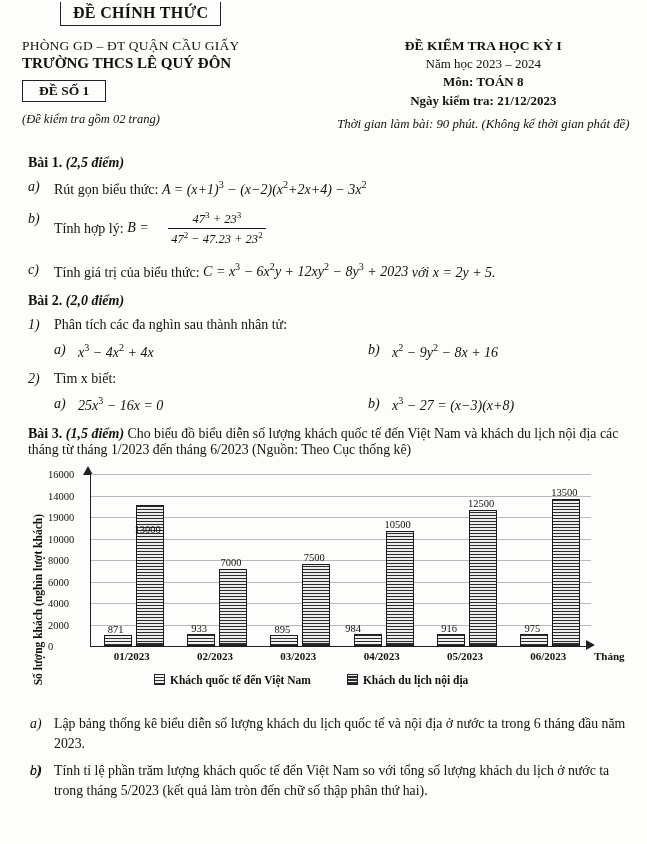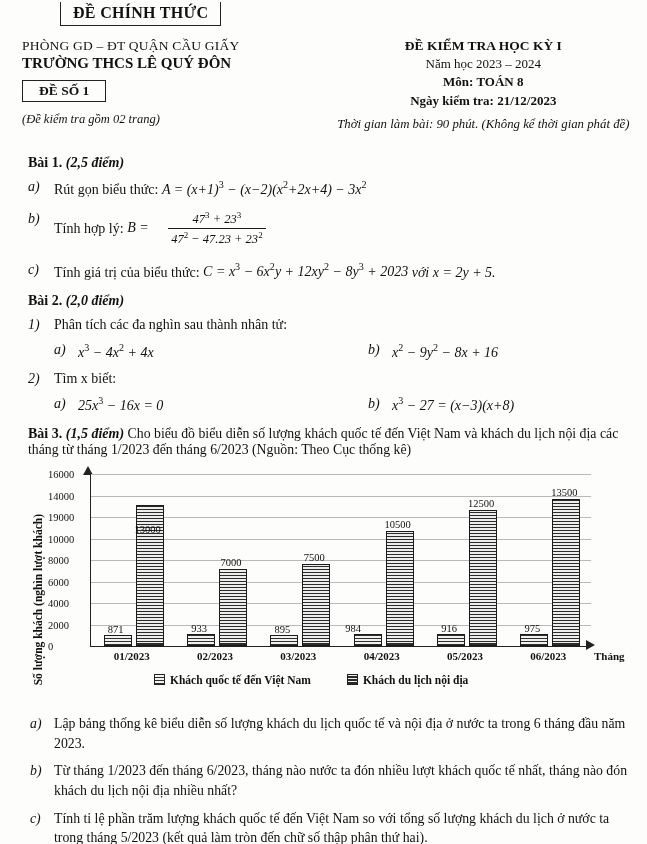--- a/index.html
+++ b/index.html
@@ -248,21 +248,20 @@
           <div class="axis-x-name" style="top: 182px;">Tháng</div>
         </div>
     </div>
 
     <div class="qitem">
       <span class="lbl">a)</span>
       <span>Lập bảng thống kê biểu diễn số lượng khách du lịch quốc tế và nội địa ở nước ta trong 6 tháng đầu năm 2023.</span>
     </div>
     <div class="qitem">
       <span class="lbl">b)</span>
-      <span>Từ tháng 1/2023 đến tháng 6/2023, tháng nào nước ta đón nhiều lượt khách quốc tế nhất, tháng nào đón khách du lịch nội địa nhiều nhất?</span>
     </div>
     <div class="qitem">
       <span class="lbl">c)</span>
       <span>Tính tỉ lệ phần trăm lượng khách quốc tế đến Việt Nam so với tổng số lượng khách du lịch ở nước ta trong tháng 5/2023 (kết quả làm tròn đến chữ số thập phân thứ hai).</span>
     </div>
 
   </div>
 </div>
 
 </body></html>

